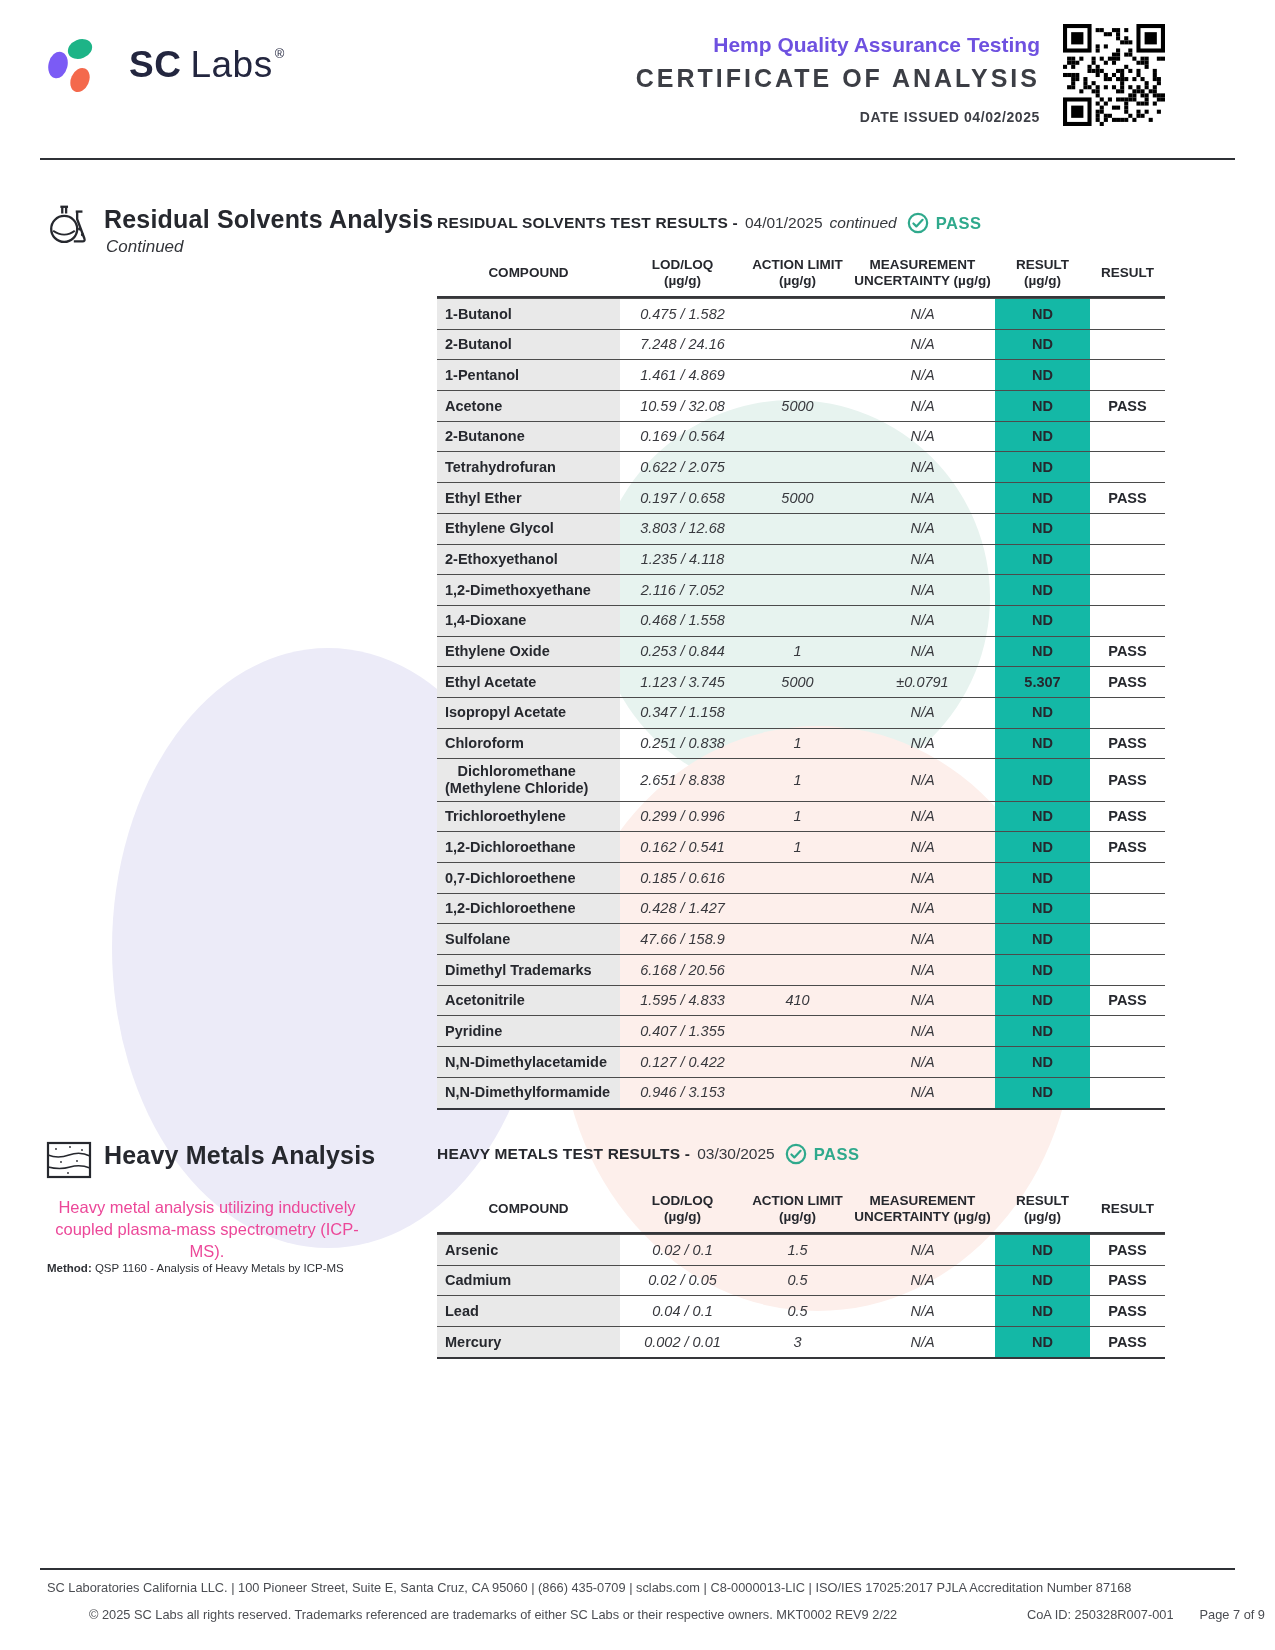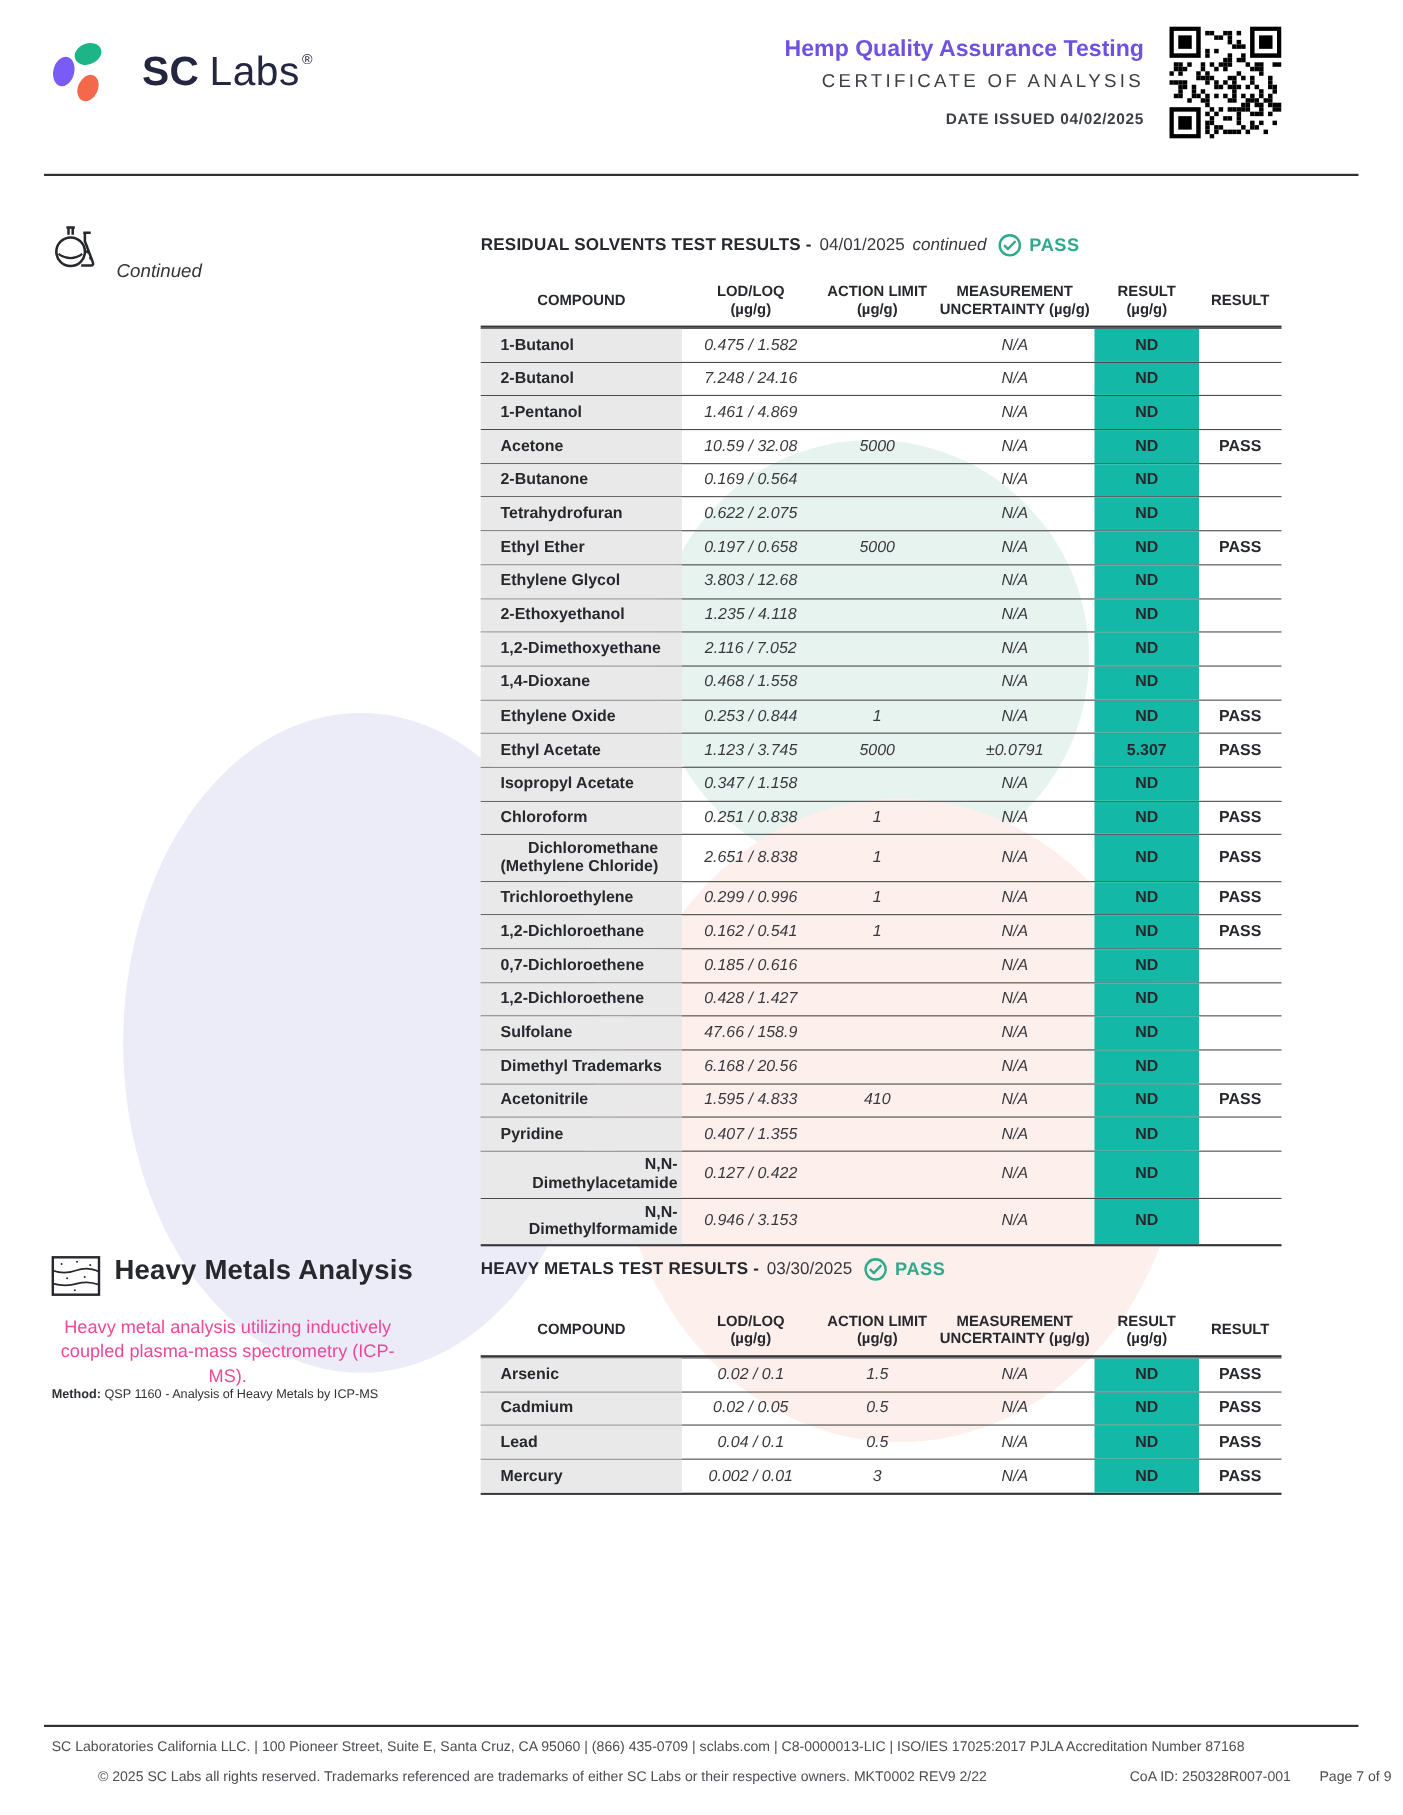--- a/index.html
+++ b/index.html
@@ -15,21 +15,21 @@
   .z{position:absolute;z-index:1;}
 
   
   .logo{left:47px;top:36px;display:flex;align-items:center;gap:30px;}
   .logo-text{font-size:37px;color:#23263f;letter-spacing:.5px;display:flex;align-items:flex-start;}
   .logo-sc{font-weight:800;}
   .logo-labs{font-weight:400;margin-left:9px;}
   .logo-reg{font-size:13px;margin-top:2px;margin-left:2px;font-weight:400;}
   .head-titles{right:235px;top:33px;text-align:right;}
   .head-program{font-size:21px;font-weight:700;color:#6e51e0;}
-  .head-doc{font-size:17px;font-weight:400;letter-spacing:3px;color:#3c3e45;margin-top:7px;}
+  .head-doc{font-size:25px;font-weight:700;letter-spacing:3px;color:#3c3e45;margin-top:7px;}
   .head-date{font-size:14px;font-weight:600;letter-spacing:.6px;color:#3c3e45;margin-top:16px;}
   .qr{left:1063px;top:24px;width:102px;height:102px;}
   .rule{left:40px;width:1195px;height:2px;background:#2f3136;}
   .rule-top{top:158px;}
   .rule-bottom{top:1568px;}
 
   
   .sec-icon{width:50px;height:48px;}
   .rs-icon{left:44px;top:202px;}
   .hm-icon{left:46px;top:1140px;width:46px;height:40px;}
@@ -54,21 +54,21 @@
   
   .tbl{width:728px;}
   .rs-tbl{left:437px;top:250px;}
   .hm-tbl{left:437px;top:1186px;}
   .trow{display:flex;min-height:29.7px;border-top:1.4px solid #4b4b4b;align-items:stretch;}
   .trow.thead{border-top:none;min-height:46px;border-bottom:2.2px solid #35363a;}
   .tbl{border-bottom:2.6px solid #35363a;}
   .cell{display:flex;align-items:center;justify-content:center;box-sizing:border-box;
         font-size:14.5px;line-height:1.15;padding:4px 4px;text-align:center;}
   .cw0{width:183px;}.cw1{width:125px;}.cw2{width:105px;}.cw3{width:145px;}.cw4{width:95px;}.cw5{width:75px;}
-  .c-compound{background:#e9e9e9;font-weight:700;justify-content:flex-start;text-align:right;padding-left:18px;color:#26282e;}
+  .c-compound{background:#e9e9e9;font-weight:700;justify-content:flex-start;text-align:center;padding-left:8px;color:#26282e;}
   .c-num{font-style:italic;color:#38393e;}
   .c-result{background:#14b8a6;font-weight:700;color:#26282e;}
   .c-status{font-weight:700;color:#26282e;}
   .hcell{background:none !important;font-style:normal;font-weight:800;color:#26282e;
          font-size:13.5px;justify-content:center;text-align:center;padding:4px 2px;}
 
   
   .foot1{left:47px;top:1580px;width:1176px;font-size:12.8px;color:#4b4d52;}
   .foot2{left:47px;top:1607px;width:1176px;display:flex;justify-content:space-between;font-size:12.8px;color:#4b4d52;margin-left:42px;}
   .foot2-right{display:flex;gap:26px;}
@@ -279,20 +279,21 @@
     <path d="M17 4 h8"></path>
       <path d="M19 4 v7"></path>
       <path d="M23 4 v7"></path>
     <circle cx="21" cy="27" r="13.5"></circle>
     <path d="M9.5 29 q5.5 4 11.5 4 q6 0 11 -4" stroke-width="2"></path>
     <path d="M33 9 h7"></path>
       <path d="M34.5 9 v8 l7.5 20 q1 3 -2 3 h-9"></path>
     <circle cx="37" cy="27" r="1.6" fill="#26282e" stroke="none"></circle>
     <circle cx="40" cy="33" r="1.6" fill="#26282e" stroke="none"></circle>
   </svg>
+  <div class="z sec-title rs-title">Residual Solvents Analysis</div>
   <div class="z rs-sub">Continued</div>
 
   <div class="z res-line rs-resline">
     <span class="res-bold">RESIDUAL SOLVENTS TEST RESULTS -</span>
     <span class="res-date">04/01/2025</span>
     <span class="res-cont">continued</span>
     <svg class="pass-ico" viewBox="0 0 24 24">
       <circle cx="12" cy="12" r="10" fill="none" stroke="#2fa98c" stroke-width="2.4"></circle>
       <path d="M7 12.5 l3.2 3.2 L17 8.5" fill="none" stroke="#2fa98c" stroke-width="2.4" stroke-linecap="round" stroke-linejoin="round"></path>
     </svg>

